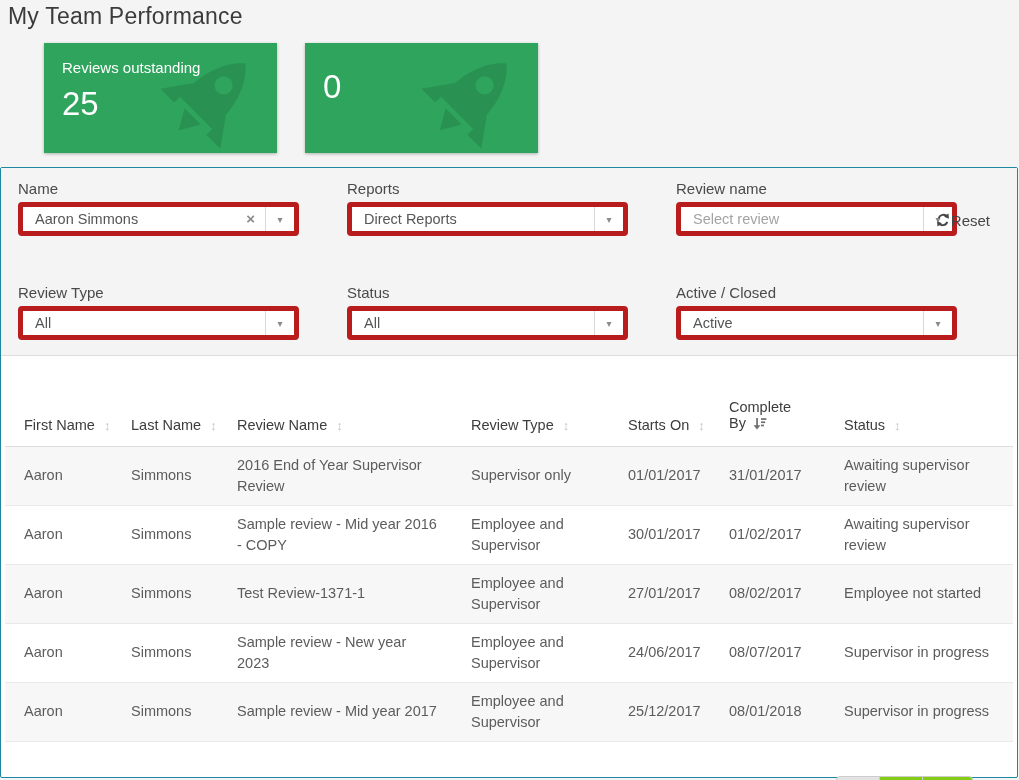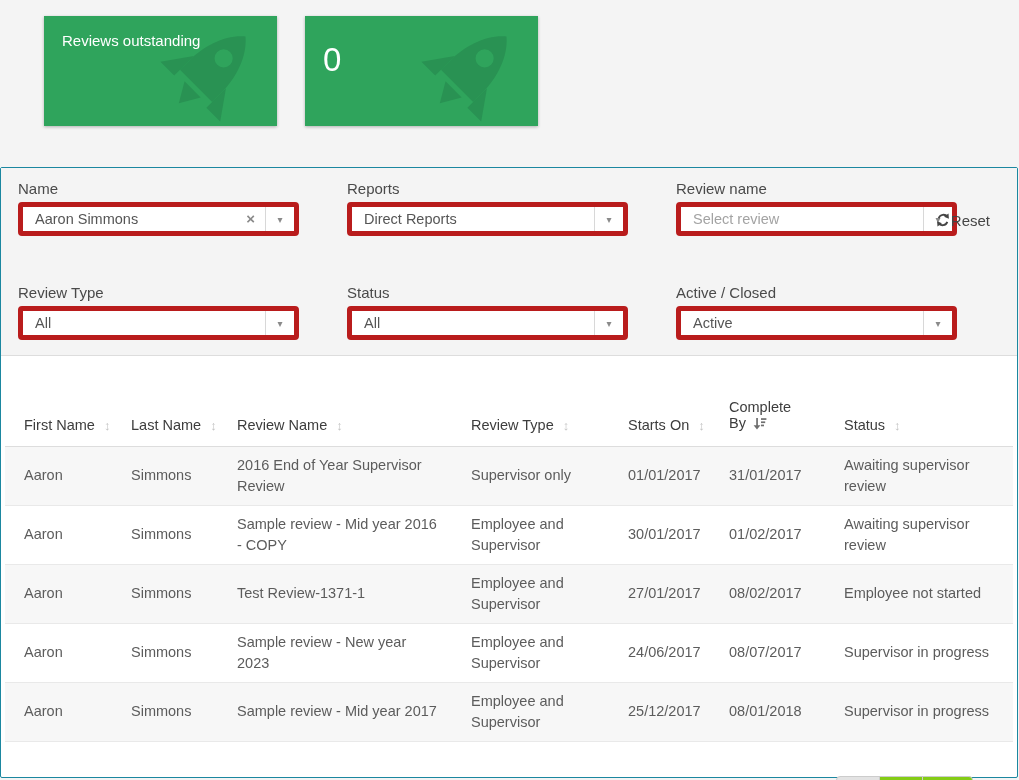--- a/index.html
+++ b/index.html
@@ -150,24 +150,26 @@
     padding: 0 12px;
   }
   .size-btn:first-child { border-radius: 4px 0 0 4px; margin-left: 0; }
   .size-btn:last-child { border-radius: 0 4px 4px 0; }
   .size-btn.active { background: #e3e3e3; color: #33505e; }
 </style>
 </head>
 <body>
 
 <div class="top">
+  <h1 class="page-title">My Team Performance</h1>
 
   <div class="cards">
     <div class="card">
       <div class="card-label">Reviews outstanding</div>
+      <div class="card-value">25</div>
       <span class="rocket">
         <svg viewBox="0 0 64 64" fill="#299253">
           <path d="M32 2 C41.5 10 46 24 46 37 L46 45 L18 45 L18 37 C18 24 22.5 10 32 2 Z"></path>
           <circle cx="32" cy="21" r="5.6" fill="#2fa45c"></circle>
           <path d="M18 33 L6 50 L18 50 Z"></path>
           <path d="M46 33 L58 50 L46 50 Z"></path>
           <path d="M25 48 L32 60 L39 48 Z"></path>
         </svg>
       </span>
     </div>

